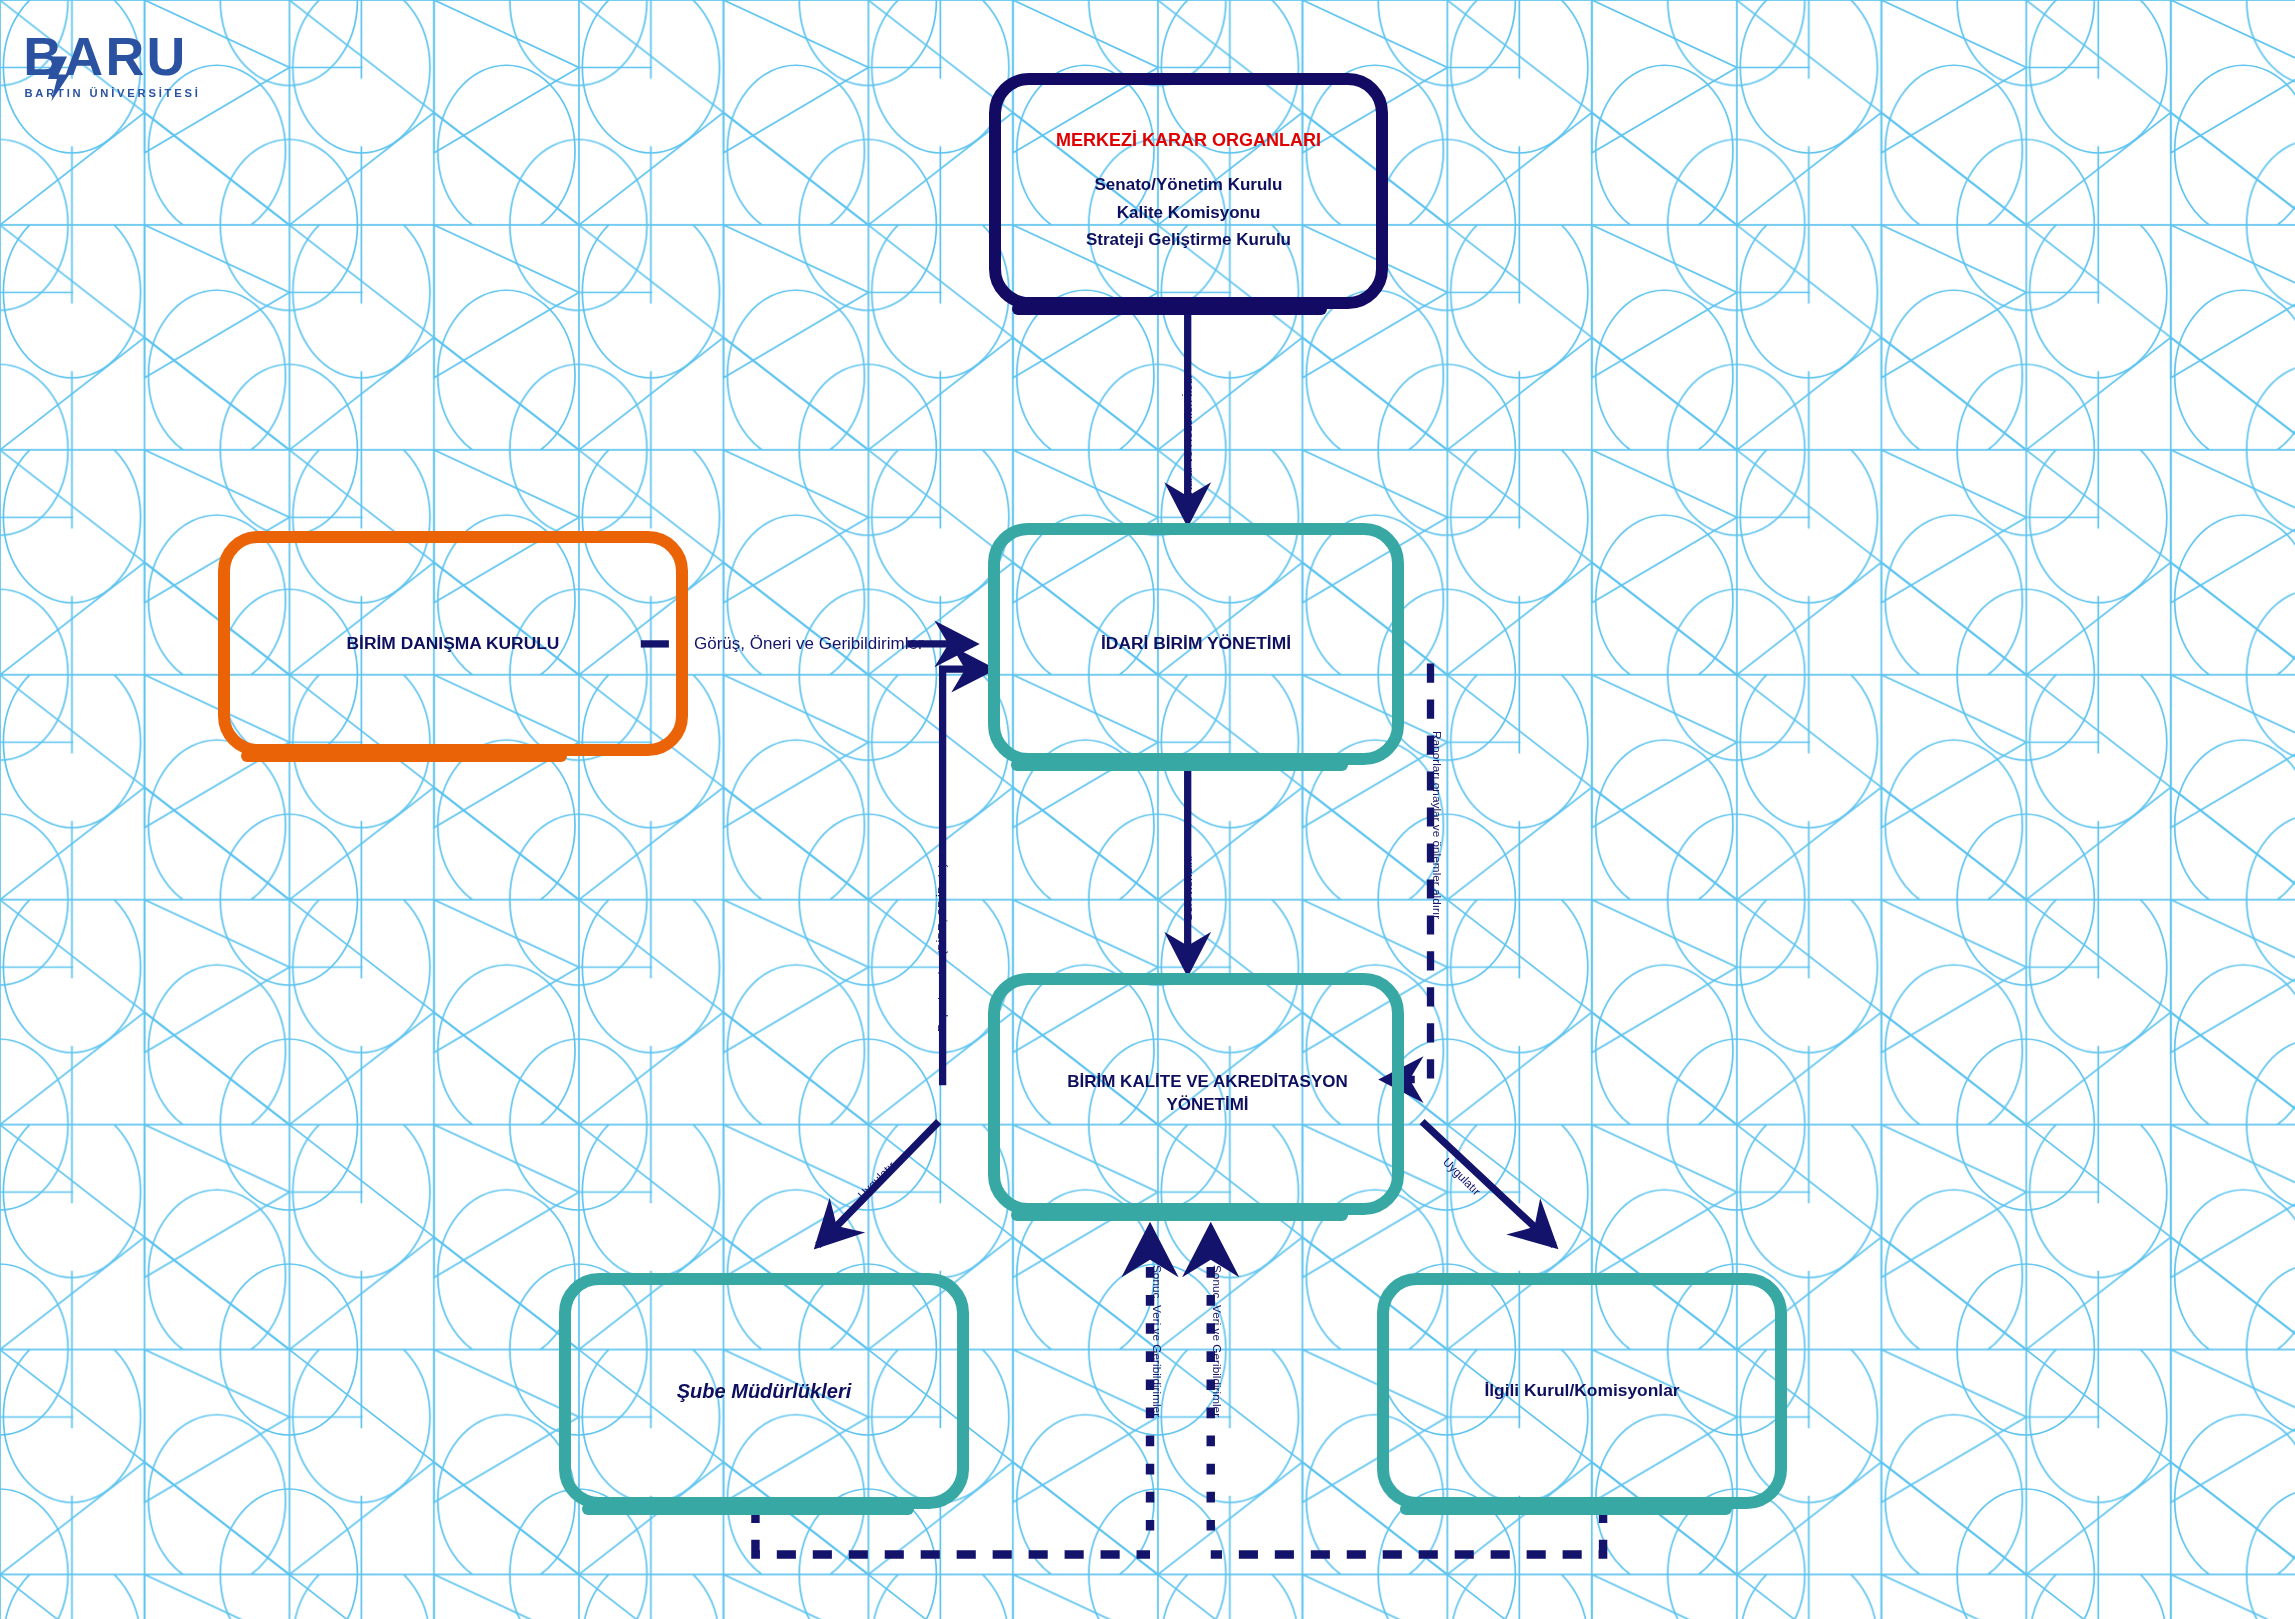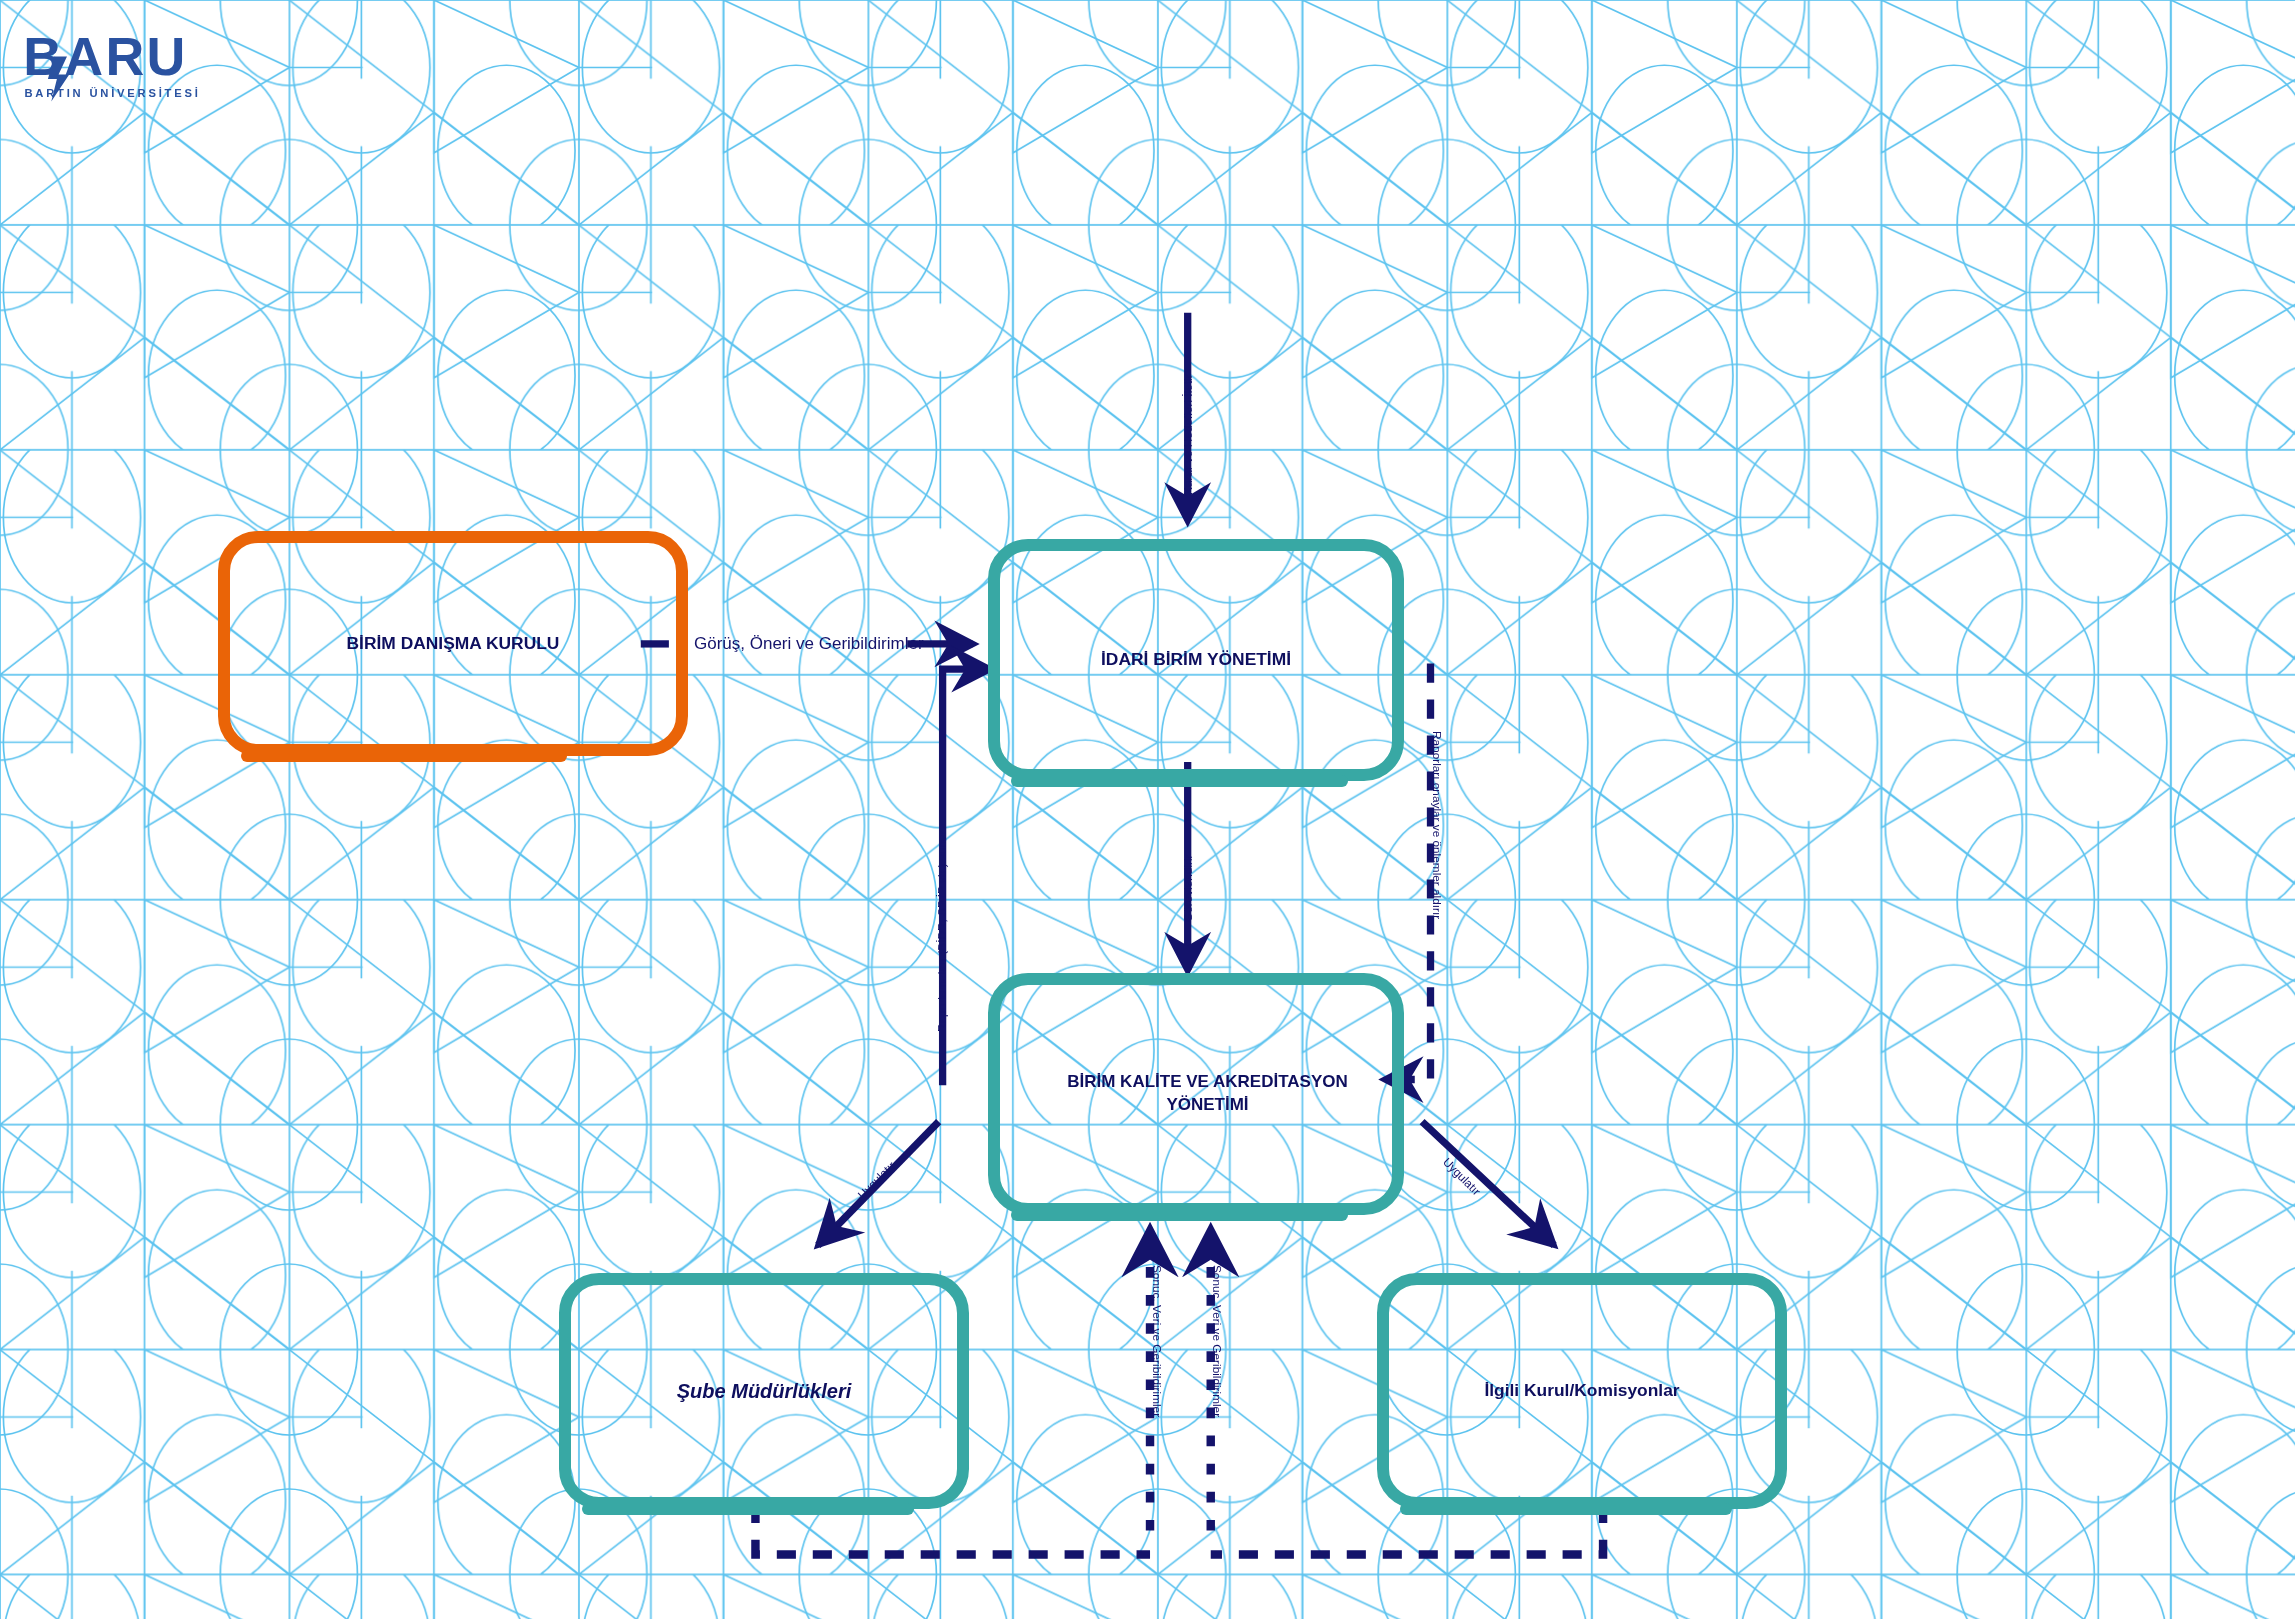--- a/index.html
+++ b/index.html
@@ -136,28 +136,40 @@
   <div class="elabel rot90" style="left:1181px;top:922px;">Görevlendirir</div>
 
   <div class="elabel rotm45" style="left:855px;top:1192px;">Uygulatır</div>
 
   <div class="elabel rot45" style="left:1450px;top:1155px;">Uygulatır</div>
 
   <div class="elabel rot270" style="left:1164px;top:1265px;">Sonuç, Veri ve Geribildirimler</div>
 
   <div class="elabel rot270" style="left:1224px;top:1265px;">Sonuç, Veri ve Geribildirimler</div>
 
+  <div class="node navy node-top" style="left:989px;top:73px;width:399px;height:236px;">
+    <div class="shell"></div>
+    <div class="tail" style="left:22.5px;bottom:-6.2px;width:315px;"></div>
+    <div class="label">
+      <span class="head">MERKEZİ KARAR ORGANLARI</span>
+      <span class="lines">
+        <span style="display:block">Senato/Yönetim Kurulu</span>
+        <span style="display:block">Kalite Komisyonu</span>
+        <span style="display:block">Strateji Geliştirme Kurulu</span>
+      </span>
+    </div>
+  </div>
 
   <div class="node orange" style="left:218px;top:531px;width:470px;height:225px;">
     <div class="shell"></div>
     <div class="tail" style="left:22.5px;bottom:-6.2px;width:326px;"></div>
     <div class="label" style="font-size:17.4px;">BİRİM DANIŞMA KURULU</div>
   </div>
 
-  <div class="node teal" style="left:988px;top:523px;width:416px;height:242px;margin-top:16px;">
+  <div class="node teal" style="left:988px;top:523px;width:416px;height:242px;">
     <div class="shell"></div>
     <div class="tail" style="left:22.5px;bottom:-6.2px;width:337px;"></div>
     <div class="label" style="font-size:17.4px;">İDARİ BİRİM YÖNETİMİ</div>
   </div>
 
   <div class="node teal" style="left:988px;top:973px;width:416px;height:242px;padding-left:23px;">
     <div class="shell"></div>
     <div class="tail" style="left:22.5px;bottom:-6.2px;width:337px;"></div>
     <div class="label" style="font-size:17px;">
       <span style="display:block">BİRİM KALİTE VE AKREDİTASYON</span>

